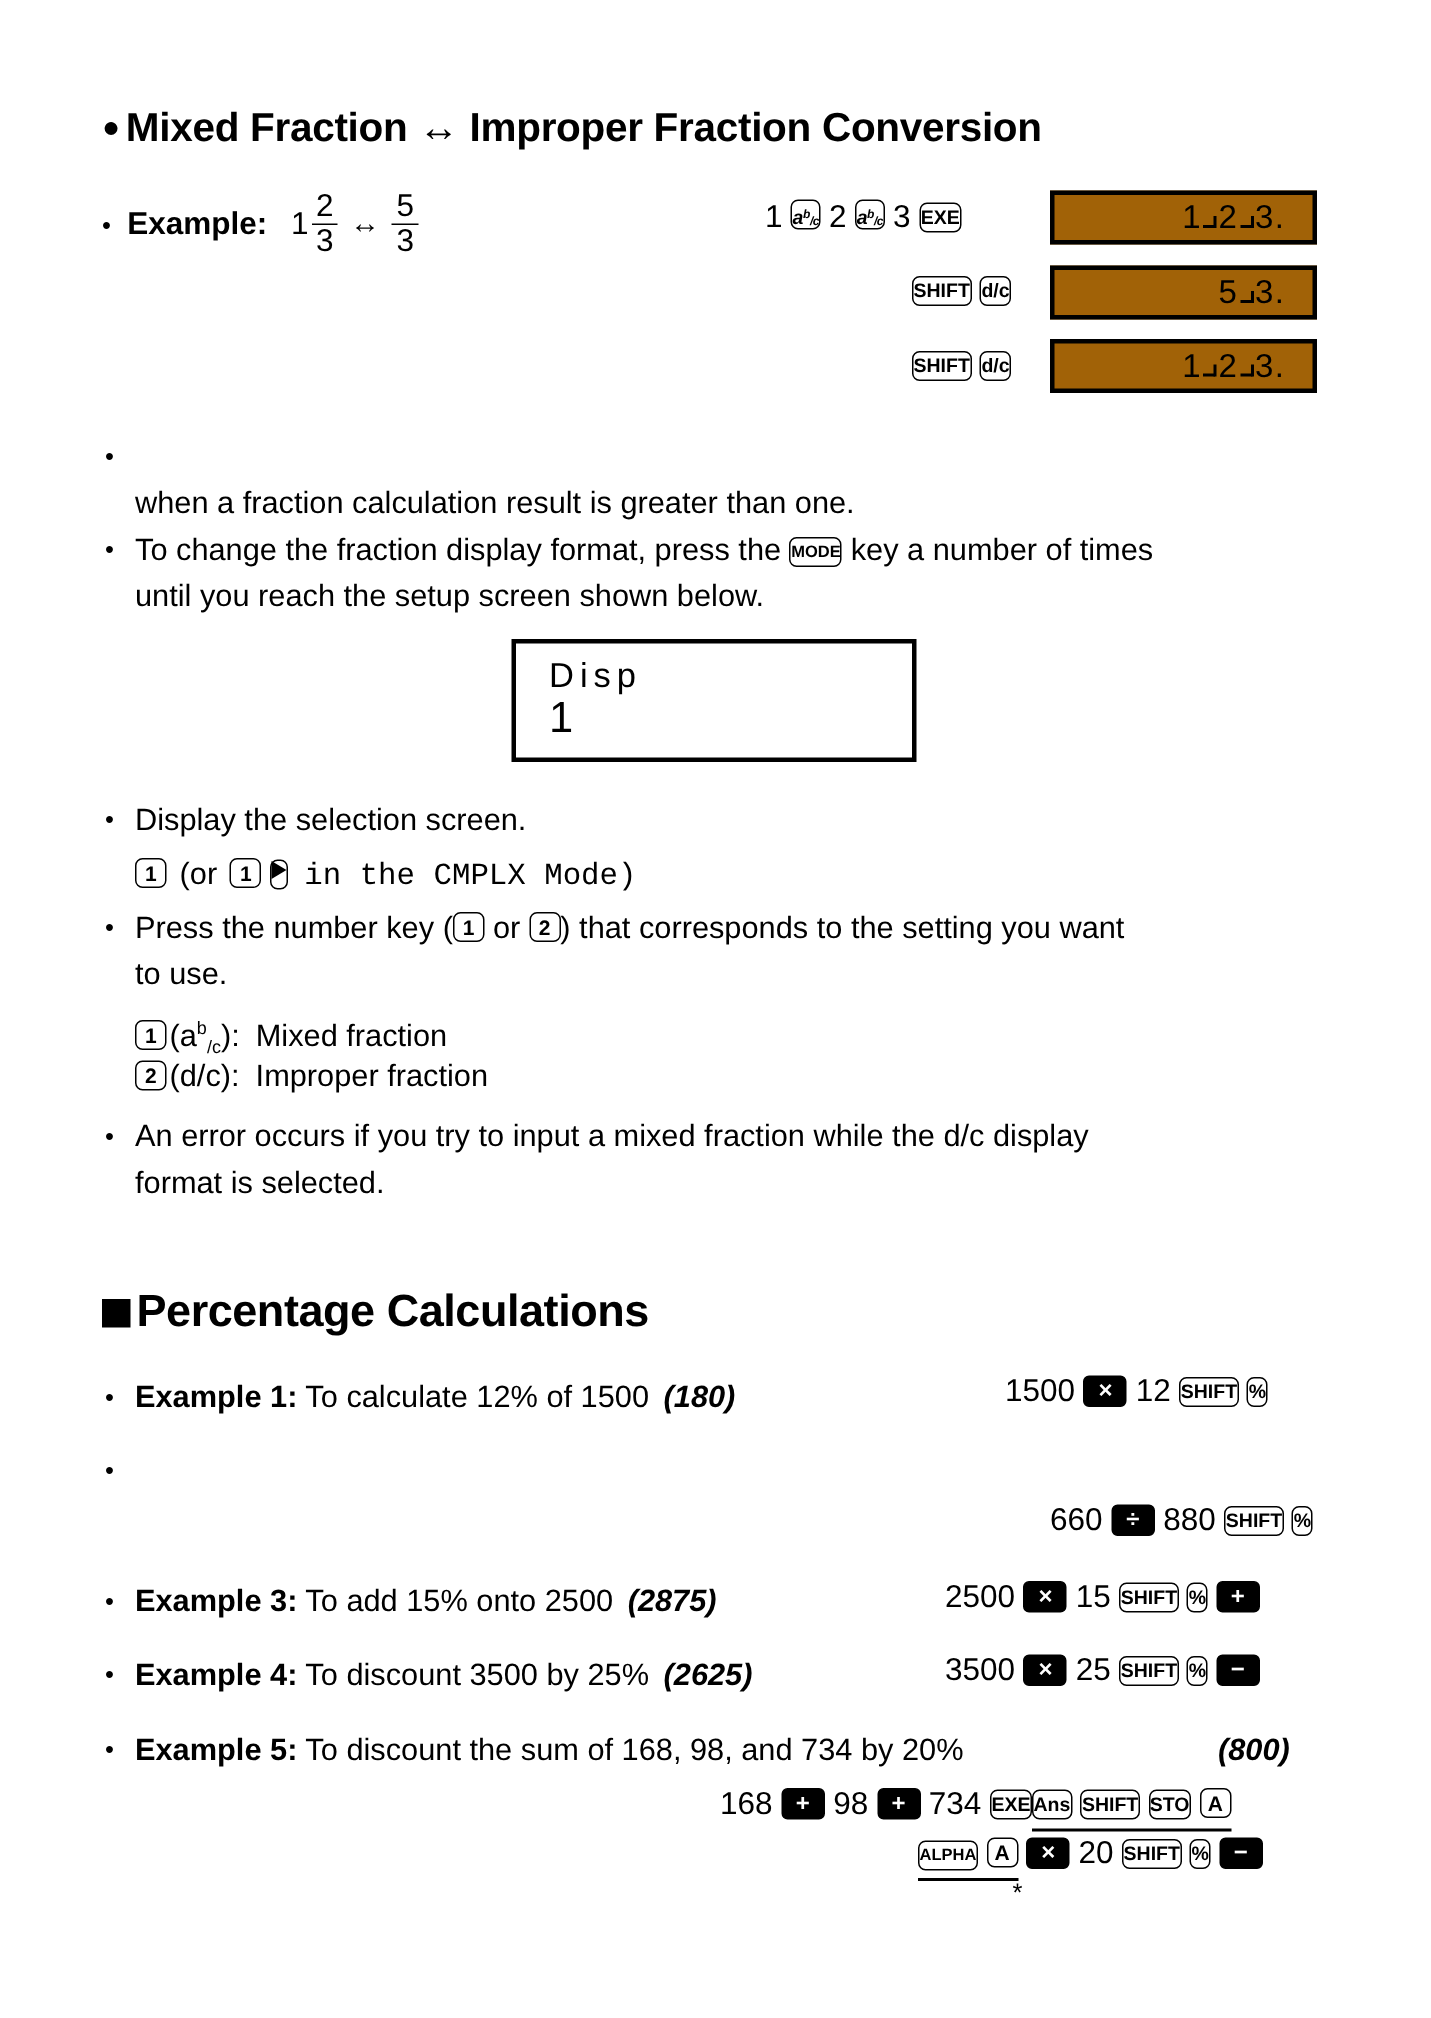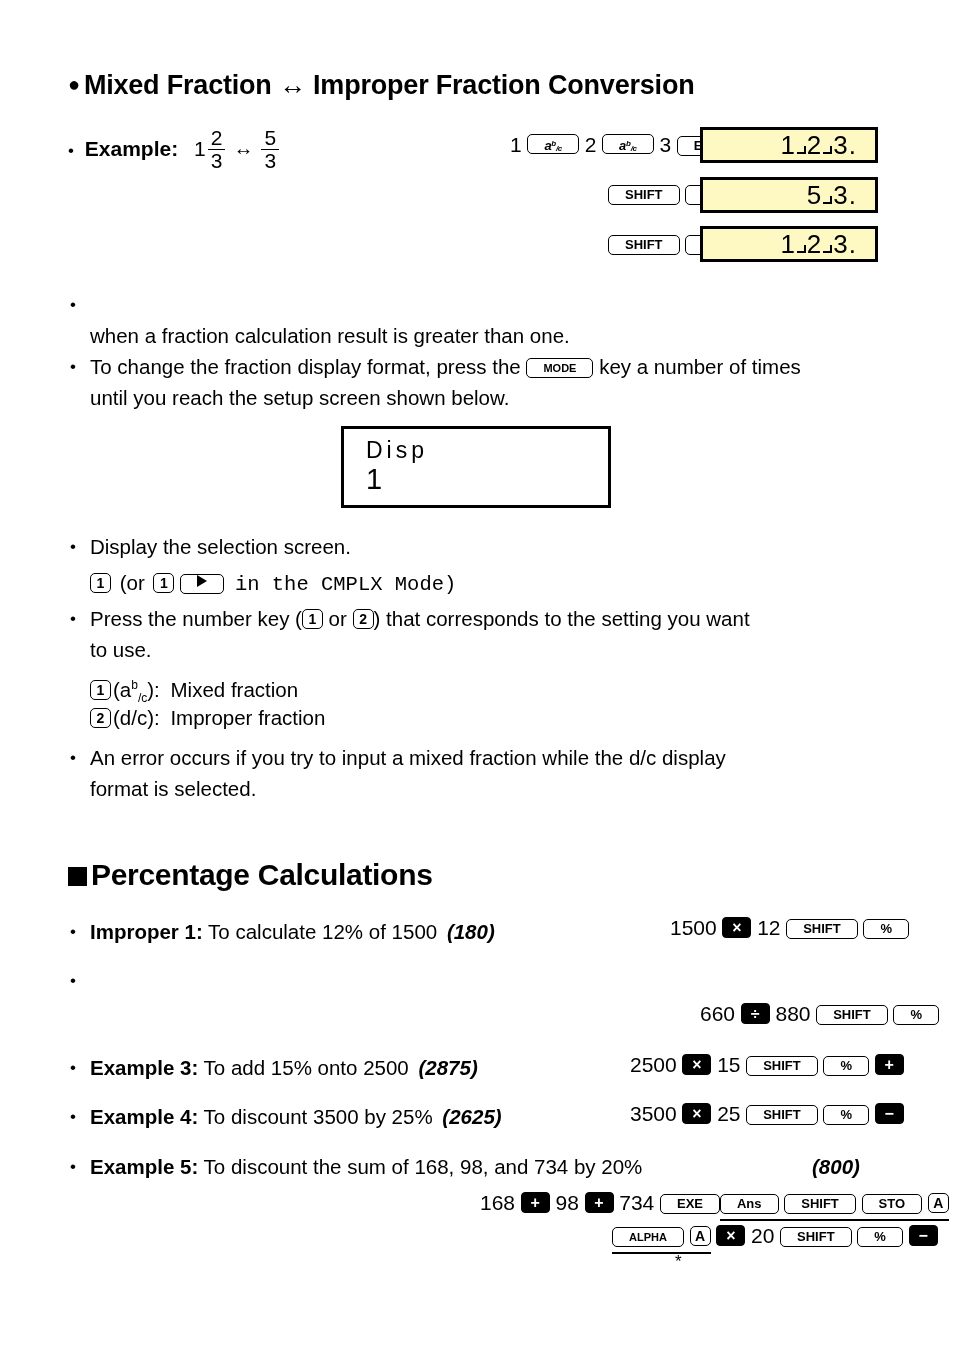--- a/index.html
+++ b/index.html
@@ -65,21 +65,21 @@
   }
 
   .bold { font-weight: bold; }
   .ital-bold { font-weight: bold; font-style: italic; }
 
   
   .key {
     display: inline-block;
     border: 1.6px solid #000;
     border-radius: 5px;
-    padding: 0 16px;
+    padding: 0 0;
     font-size: 13px;
     font-weight: bold;
     line-height: 18px;
     height: 18px;
     text-align: center;
     vertical-align: 2px;
     background: #fff;
     font-family: "Liberation Sans", sans-serif;
     box-sizing: content-box;
     white-space: nowrap;
@@ -161,27 +161,27 @@
     position: absolute;
     font-size: 21px;
     white-space: nowrap;
   }
   .lr-arrow { font-size: 20px; margin: 0 6px; vertical-align: 1px; }
 
   
   .disp-box {
     position: absolute;
     border: 3px solid #000;
-    background: #fef9c3;
+    background: #a16207;
     box-sizing: border-box;
     display: flex;
     align-items: center;
     justify-content: flex-end;
     padding-right: 18px;
-    font-size: 26px;
+    font-size: 22px;
     letter-spacing: 1px;
   }
   .sep {
     display: inline-block;
     position: relative;
     width: 11px;
     height: 14px;
     vertical-align: -1px;
   }
   .sep::before {
@@ -317,21 +317,21 @@
 
   <div class="bullet-mark" style="left:70px; top:742px;">•</div>
   <div class="body-line" style="left:90px; top:742px;">An error occurs if you try to input a mixed fraction while the d/c display</div>
   <div class="body-line" style="left:90px; top:773px;">format is selected.</div>
 
   <div class="sec-title-big" style="left:68px; top:858px;">
     <span class="blk-square"></span><span>Percentage Calculations</span>
   </div>
 
   <div class="bullet-mark" style="left:70px; top:916px;">•</div>
-  <div class="body-line" style="left:90px; top:916px;"><span class="bold">Improper 1:</span>
+  <div class="body-line" style="left:90px; top:916px;"><span class="bold">Example 1:</span>
     <span>To calculate 12% of 1500</span>
     <span class="ital-bold" style="margin-left:4px;">(180)</span>
   </div>
   <div class="keyrow" style="left:670px; top:915px;">
     <span class="num-txt">1500</span>
     <span class="key dark">×</span>
     <span class="num-txt">12</span>
     <span class="key">SHIFT</span>
     <span class="key">%</span>
   </div>

